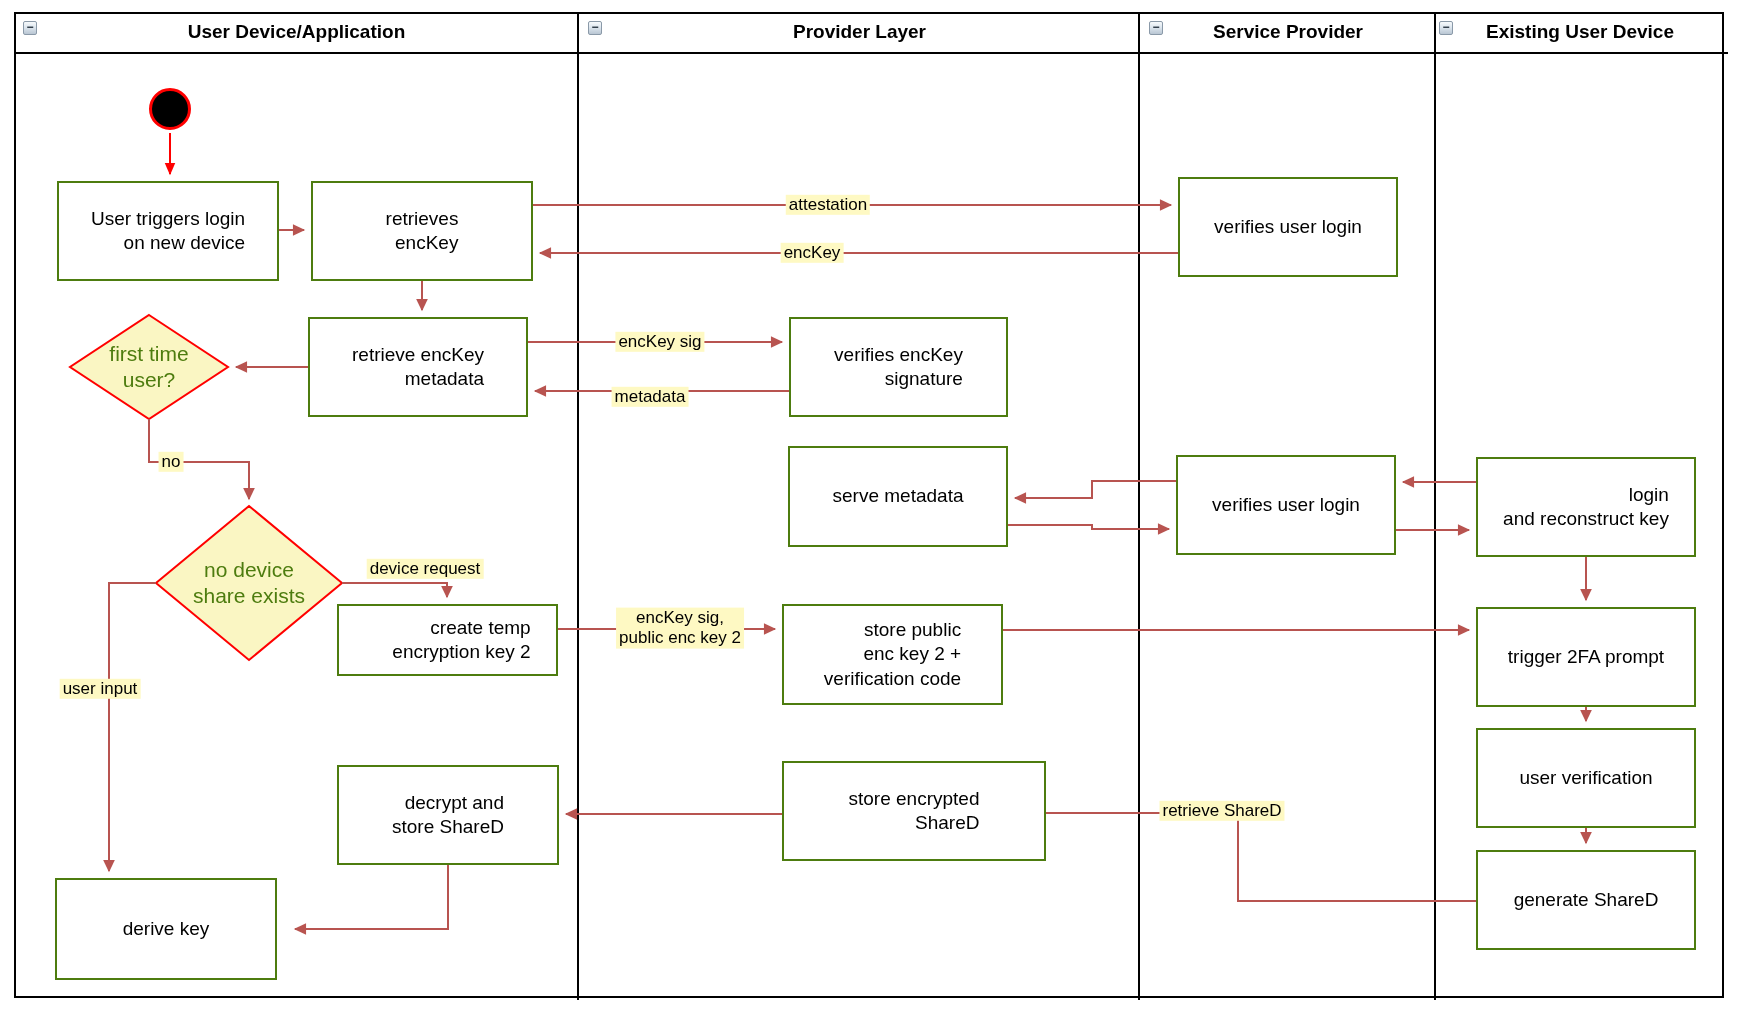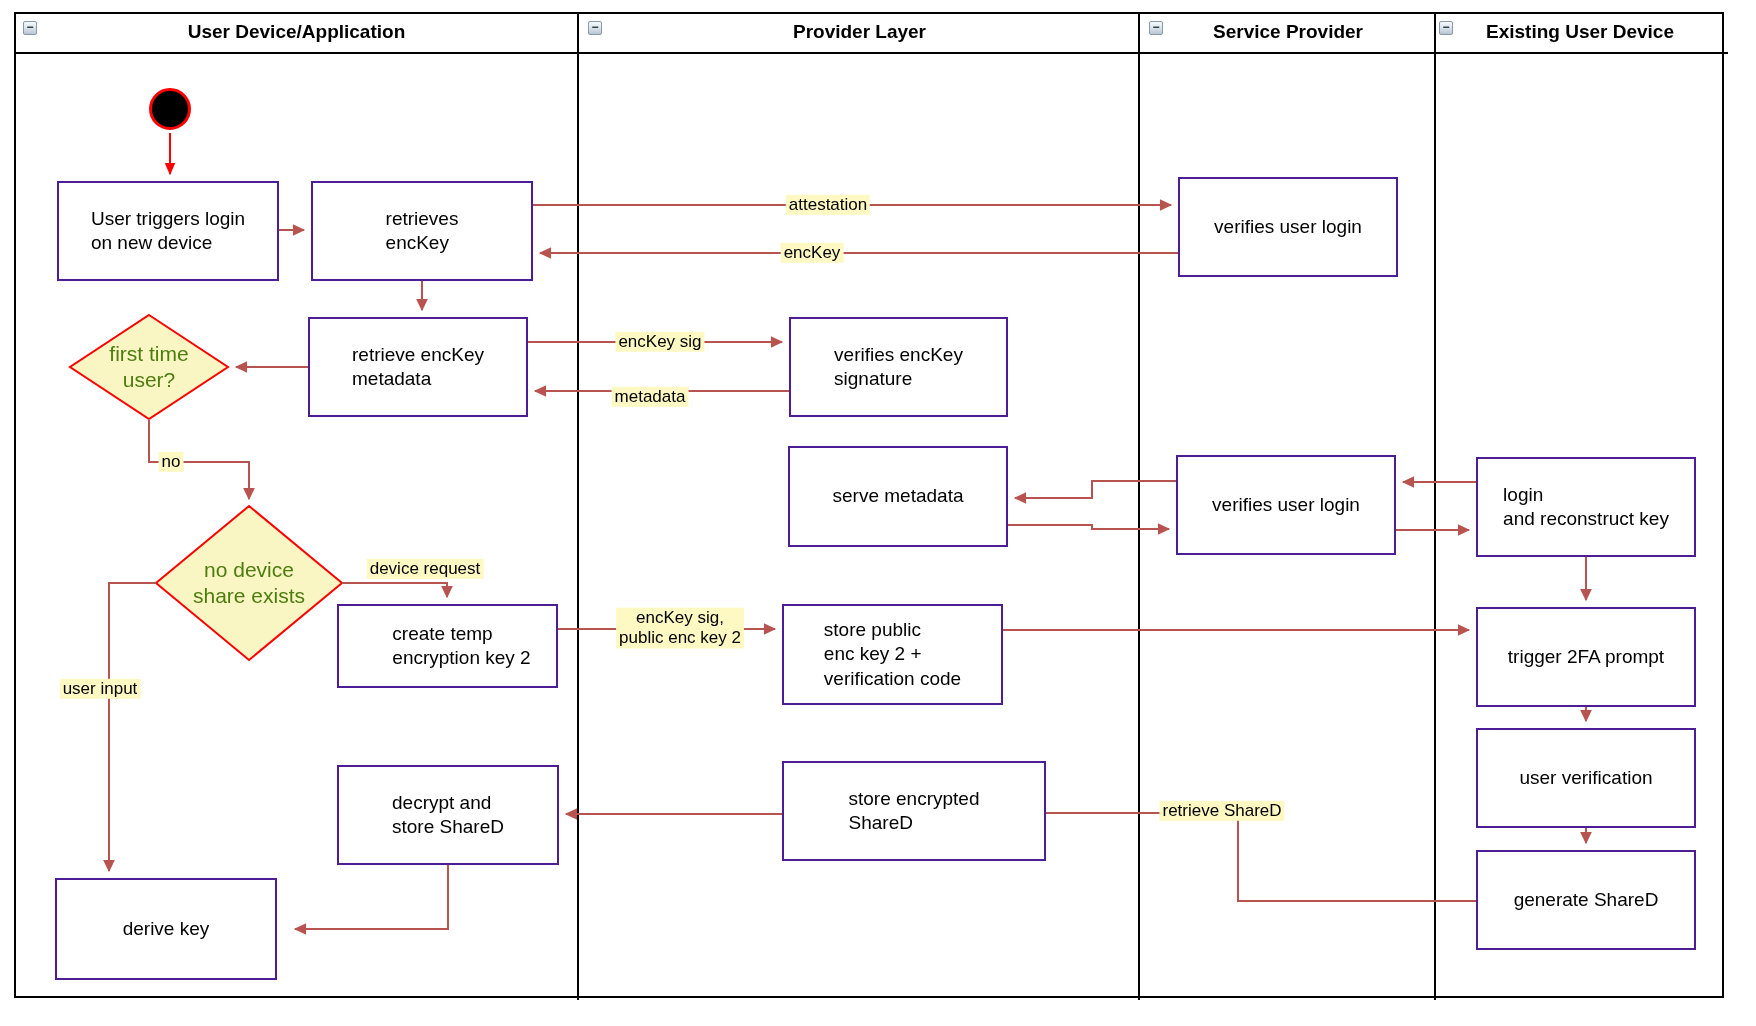--- a/index.html
+++ b/index.html
@@ -11,23 +11,23 @@
   .hsep{position:absolute;left:14px;top:52px;width:1714px;height:2px;background:#000;}
   .lane-header{position:absolute;top:12px;height:40px;display:flex;
                align-items:center;justify-content:center;font-weight:bold;
                font-size:19px;color:#000;}
   .collapse-btn{position:absolute;left:9px;top:9px;width:14px;height:14px;
         border:1px solid #8a99a8;border-radius:2px;box-sizing:border-box;
         background:linear-gradient(#f7fafc 0%,#dde6ee 45%,#b9c6d3 100%);
         font-size:12px;line-height:11px;text-align:center;color:#1a2733;
         font-weight:bold;cursor:pointer;}
   svg.wires{position:absolute;left:0;top:0;pointer-events:none;}
-  .node-box{position:absolute;background:#fff;border:2px solid #4c1d95;
+  .node-box{position:absolute;background:#fff;border:2px solid #4d7c0f;
             box-sizing:border-box;display:flex;align-items:center;justify-content:center;
-            text-align:left;font-size:19px;line-height:1.28;color:#000;
+            text-align:right;font-size:19px;line-height:1.28;color:#000;
             white-space:pre-line;}
   .diamond-label{position:absolute;display:flex;align-items:center;justify-content:center;
             text-align:center;font-size:21px;line-height:1.25;color:#4d7c0f;white-space:pre-line;}
   .node-start{position:absolute;border-radius:50%;background:#000;
             border:3px solid #ff0000;box-sizing:border-box;}
   .edge-label{position:absolute;transform:translate(-50%,-50%);background:#fef9c3;
             padding:0 3px;font-size:17px;line-height:1.2;color:#000;text-align:center;
             white-space:pre-line;}
 </style>
 </head>
@@ -100,21 +100,21 @@
       <div class="node-box" style="left: 57px; top: 181px; width: 222px; height: 100px;">User triggers login
 on new device</div>
       <div class="node-box" style="left: 311px; top: 181px; width: 222px; height: 100px;">retrieves
 encKey</div>
       <div class="node-box" style="left: 308px; top: 317px; width: 220px; height: 100px;">retrieve encKey
 metadata</div>
       <div class="diamond-label" style="left: 70px; top: 315px; width: 158px; height: 104px;">first time
 user?</div>
       <div class="diamond-label" style="left: 156px; top: 506px; width: 186px; height: 154px;">no device
 share exists</div>
-      <div class="node-box" style="left: 337px; top: 604px; width: 221px; height: 84px; padding-left: 28px;">create temp
+      <div class="node-box" style="left: 337px; top: 604px; width: 221px; height: 72px; padding-left: 28px;">create temp
 encryption key 2</div>
       <div class="node-box" style="left: 337px; top: 765px; width: 222px; height: 100px;">decrypt and
 store ShareD</div>
       <div class="node-box" style="left: 55px; top: 878px; width: 222px; height: 102px;">derive key</div>
       <div class="node-box" style="left: 789px; top: 317px; width: 219px; height: 100px;">verifies encKey
 signature</div>
       <div class="node-box" style="left: 788px; top: 446px; width: 220px; height: 101px;">serve metadata</div>
       <div class="node-box" style="left: 782px; top: 604px; width: 221px; height: 101px;">store public
 enc key 2 +
 verification code</div>

